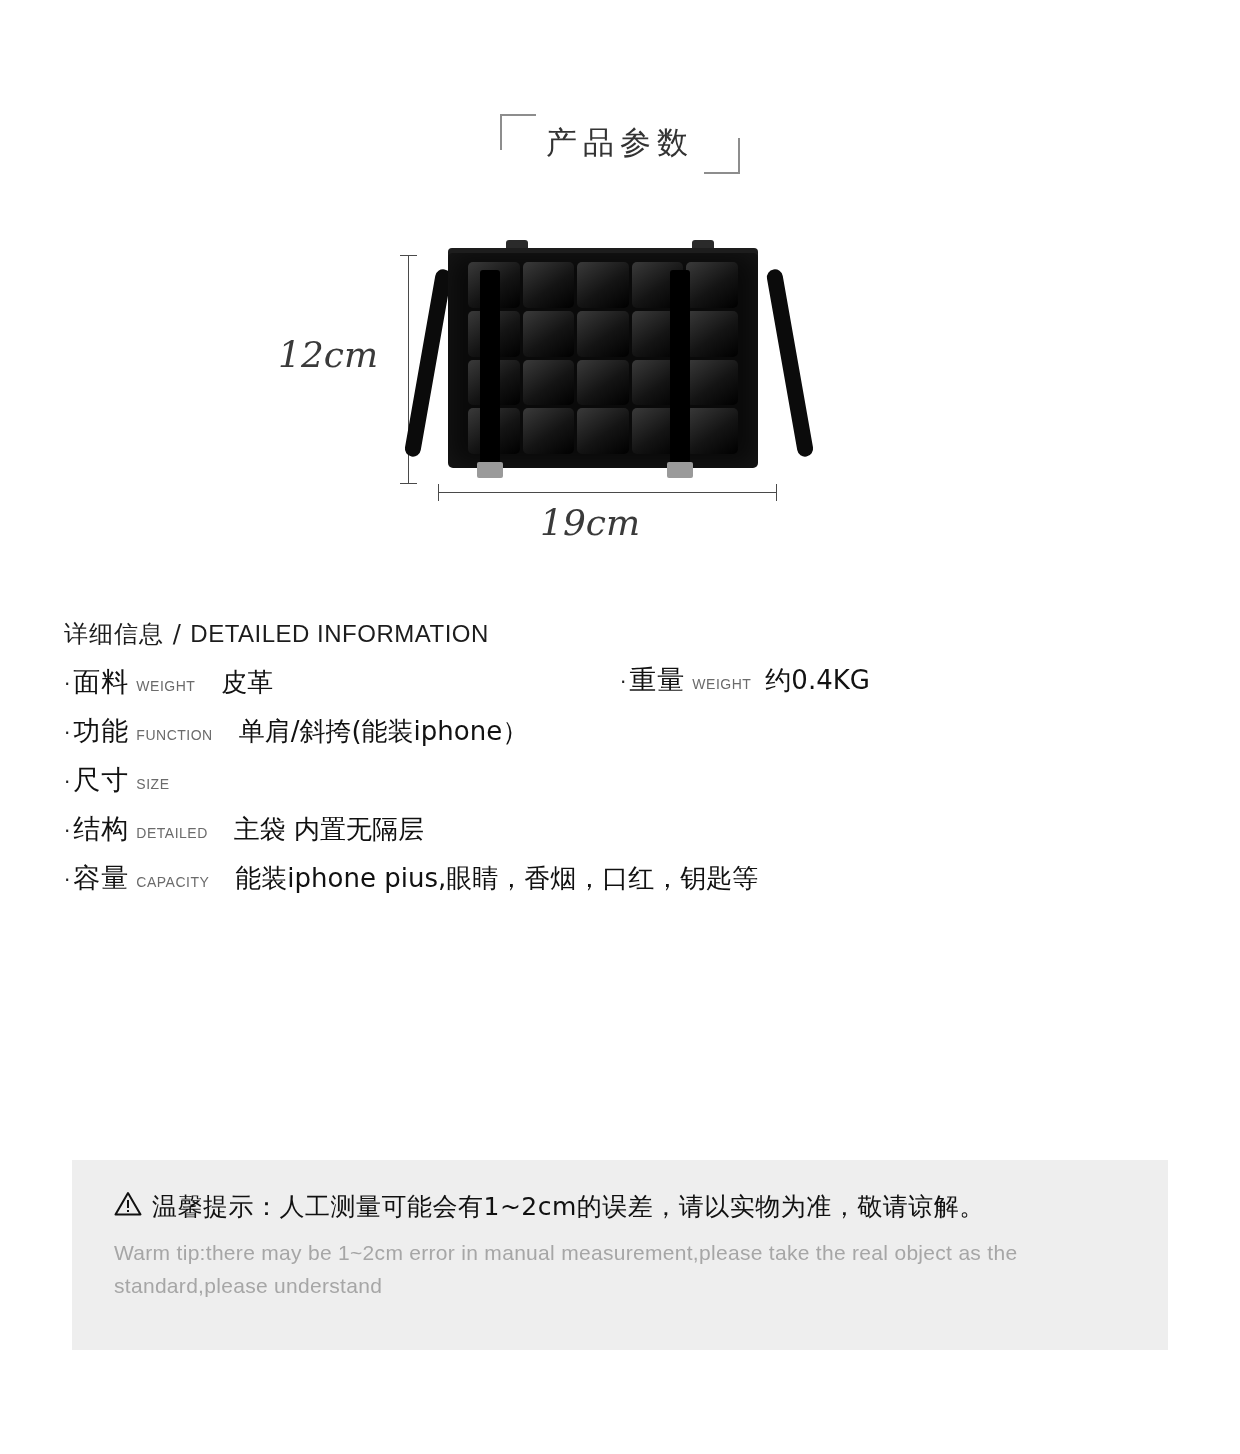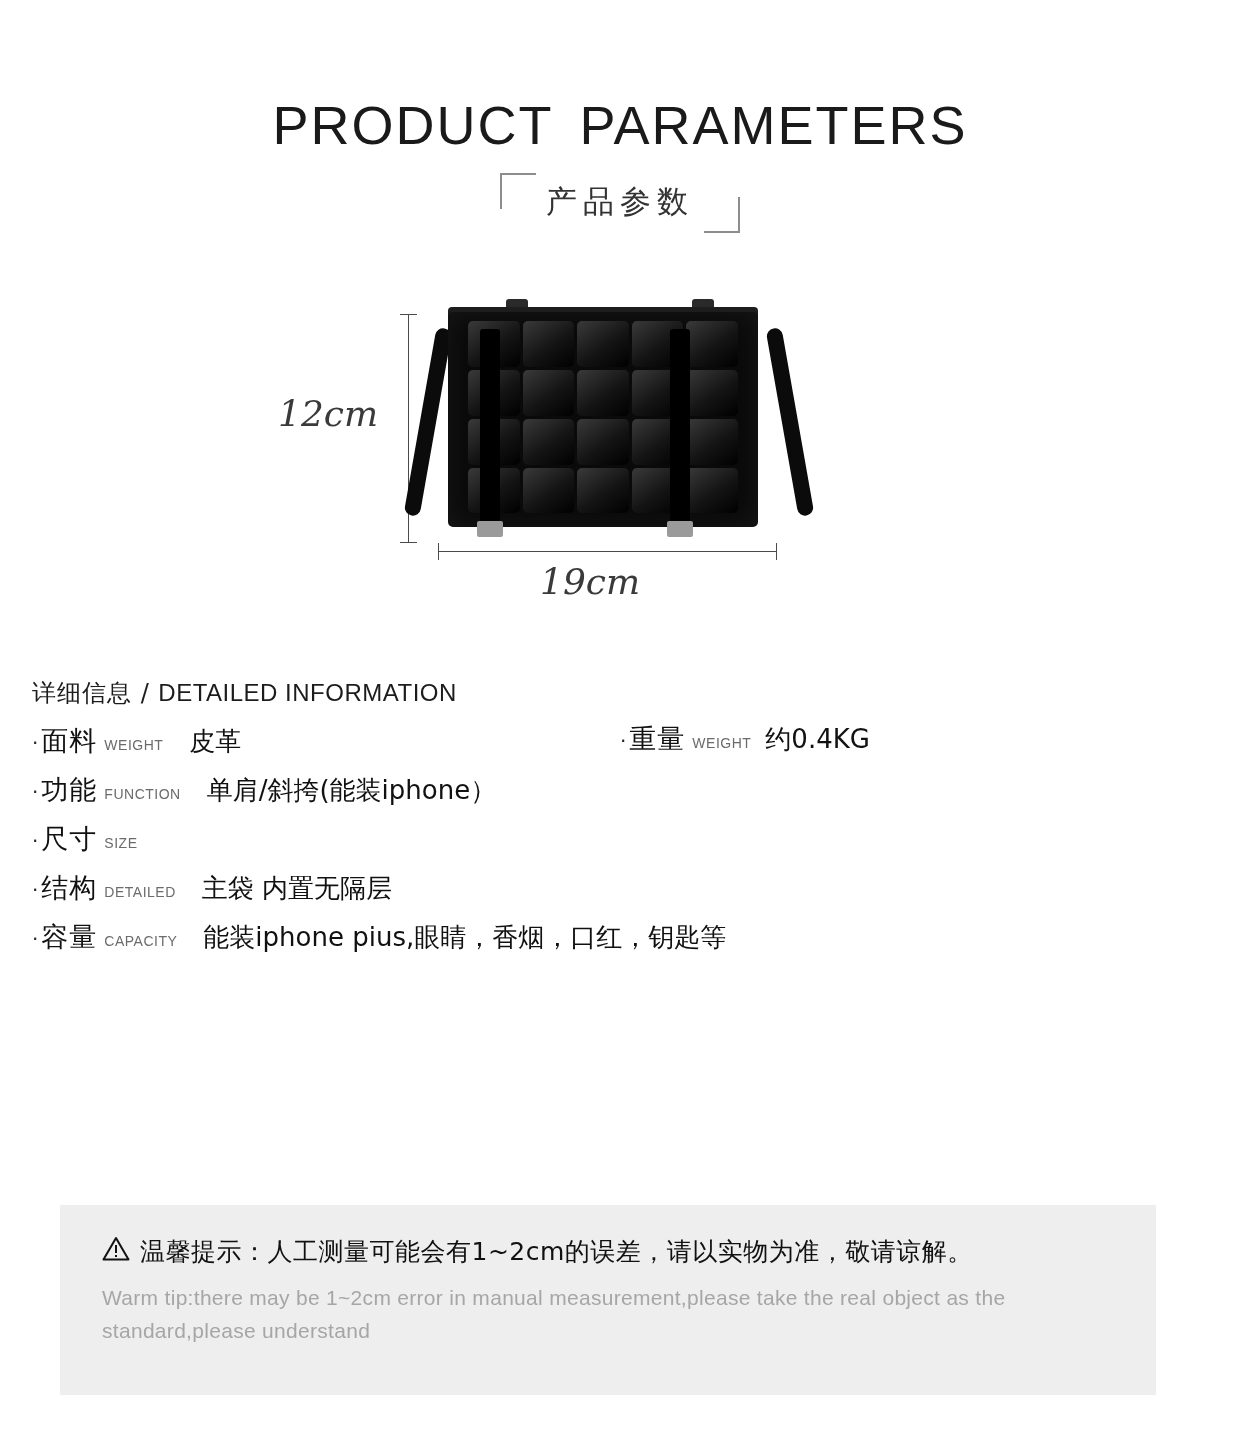--- a/index.html
+++ b/index.html
@@ -202,21 +202,21 @@
     background: #2a2a2a;
     border-radius: 3px 3px 0 0;
   }
   .clasp-l { left: 86px; }
   .clasp-r { left: 272px; }
 
   
   .details {
     position: relative;
     margin-top: 48px;
-    padding-left: 32px;
+    padding-left: 64px;
   }
   .details-head {
     font-size: 24px;
     color: #1c1c1c;
     font-family: "DejaVu Sans", sans-serif;
     margin-bottom: 14px;
     letter-spacing: 1px;
   }
   .details-head .en {
     font-family: "Liberation Sans", sans-serif;
@@ -258,26 +258,25 @@
     top: 44px;
     display: flex;
     align-items: baseline;
     font-family: "DejaVu Sans", sans-serif;
   }
   .right-spec .spec-val { margin-left: 14px; font-size: 26px;}
 
   
   .tip {
     position: absolute;
-    left: 60px;
+    left: 72px;
     top: 1160px;
     width: 1096px;
     height: 190px;
     background: #eeeeee;
-    margin-top: 45px;
   }
   .tip-inner {
     padding: 30px 34px 0 42px;
   }
   .tip-cn {
     font-size: 25px;
     color: #111;
     font-family: "DejaVu Sans", sans-serif;
     display: flex;
     align-items: center;
@@ -294,21 +293,20 @@
     font-family: "Liberation Sans", sans-serif;
     line-height: 1.55;
     letter-spacing: 0.3px;
     max-width: 1030px;
   }
 </style>
 </head>
 <body>
 
 <div class="header">
-  <div class="title-en">PRODUCT  PARAMETERS</div>
   <div class="title-cn-wrap">
     <span class="bracket left"></span>
     <span class="title-cn">产品参数</span>
     <span class="bracket right"></span>
   </div>
 </div>
 
 <div class="product-area">
 
   <div class="dim-h-label">12cm</div>

